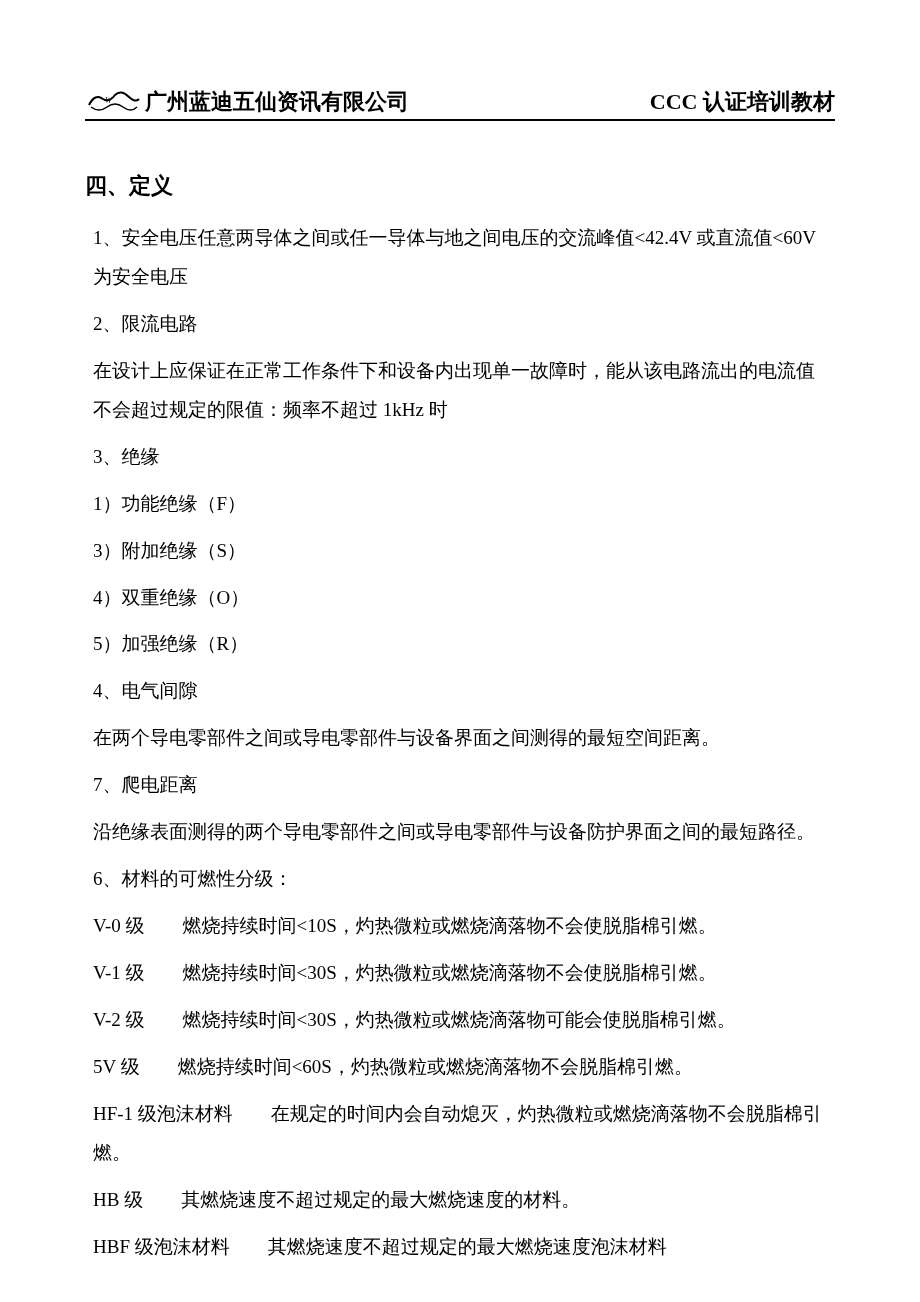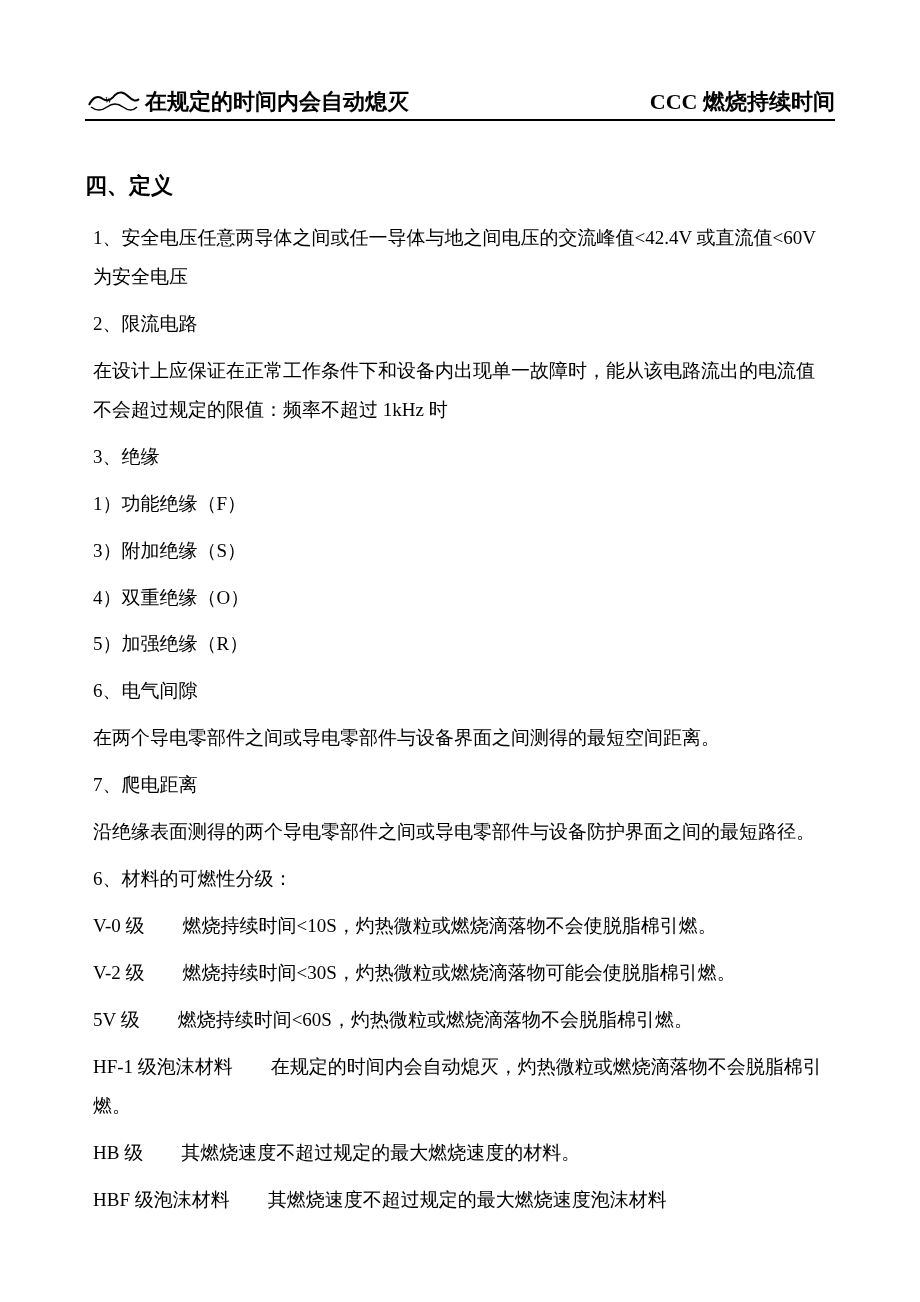--- a/index.html
+++ b/index.html
@@ -62,40 +62,41 @@
 </head>
 <body>
 
 <div class="header">
   <div class="header-left">
     <svg class="logo" viewBox="0 0 58 30">
       <path d="M 4 20 Q 10 8 18 14 Q 24 18 30 10 Q 36 4 44 12 Q 50 18 54 14" stroke="#000" stroke-width="2" fill="none"></path>
       <path d="M 6 22 Q 14 28 22 22 Q 30 16 38 22 Q 46 28 52 22" stroke="#000" stroke-width="1.5" fill="none"></path>
       <text x="20" y="18" font-size="8" font-family="serif" font-style="italic" fill="#000">W</text>
     </svg>
-    <span class="company-name">在规定的时间内会自动熄灭</span>
+    <span class="company-name">广州蓝迪五仙资讯有限公司</span>
   </div>
-  <span class="doc-title">CCC 燃烧持续时间</span>
+  <span class="doc-title">CCC 认证培训教材</span>
 </div>
 
 <div class="section-title">四、定义</div>
 
 <div class="body-text">
   <p>1、安全电压任意两导体之间或任一导体与地之间电压的交流峰值&lt;42.4V 或直流值&lt;60V 为安全电压</p>
   <p>2、限流电路</p>
   <p>在设计上应保证在正常工作条件下和设备内出现单一故障时，能从该电路流出的电流值不会超过规定的限值：频率不超过 1kHz 时</p>
   <p>3、绝缘</p>
   <p>1）功能绝缘（F）</p>
   <p>3）附加绝缘（S）</p>
   <p>4）双重绝缘（O）</p>
   <p>5）加强绝缘（R）</p>
-  <p>6、电气间隙</p>
+  <p>4、电气间隙</p>
   <p>在两个导电零部件之间或导电零部件与设备界面之间测得的最短空间距离。</p>
   <p>7、爬电距离</p>
   <p>沿绝缘表面测得的两个导电零部件之间或导电零部件与设备防护界面之间的最短路径。</p>
   <p>6、材料的可燃性分级：</p>
   <p>V-0 级　　燃烧持续时间&lt;10S，灼热微粒或燃烧滴落物不会使脱脂棉引燃。</p>
+  <p>V-1 级　　燃烧持续时间&lt;30S，灼热微粒或燃烧滴落物不会使脱脂棉引燃。</p>
   <p>V-2 级　　燃烧持续时间&lt;30S，灼热微粒或燃烧滴落物可能会使脱脂棉引燃。</p>
   <p>5V 级　　燃烧持续时间&lt;60S，灼热微粒或燃烧滴落物不会脱脂棉引燃。</p>
   <p>HF-1 级泡沫材料　　在规定的时间内会自动熄灭，灼热微粒或燃烧滴落物不会脱脂棉引燃。</p>
   <p>HB 级　　其燃烧速度不超过规定的最大燃烧速度的材料。</p>
   <p>HBF 级泡沫材料　　其燃烧速度不超过规定的最大燃烧速度泡沫材料</p>
 </div>
 
 </body></html>

